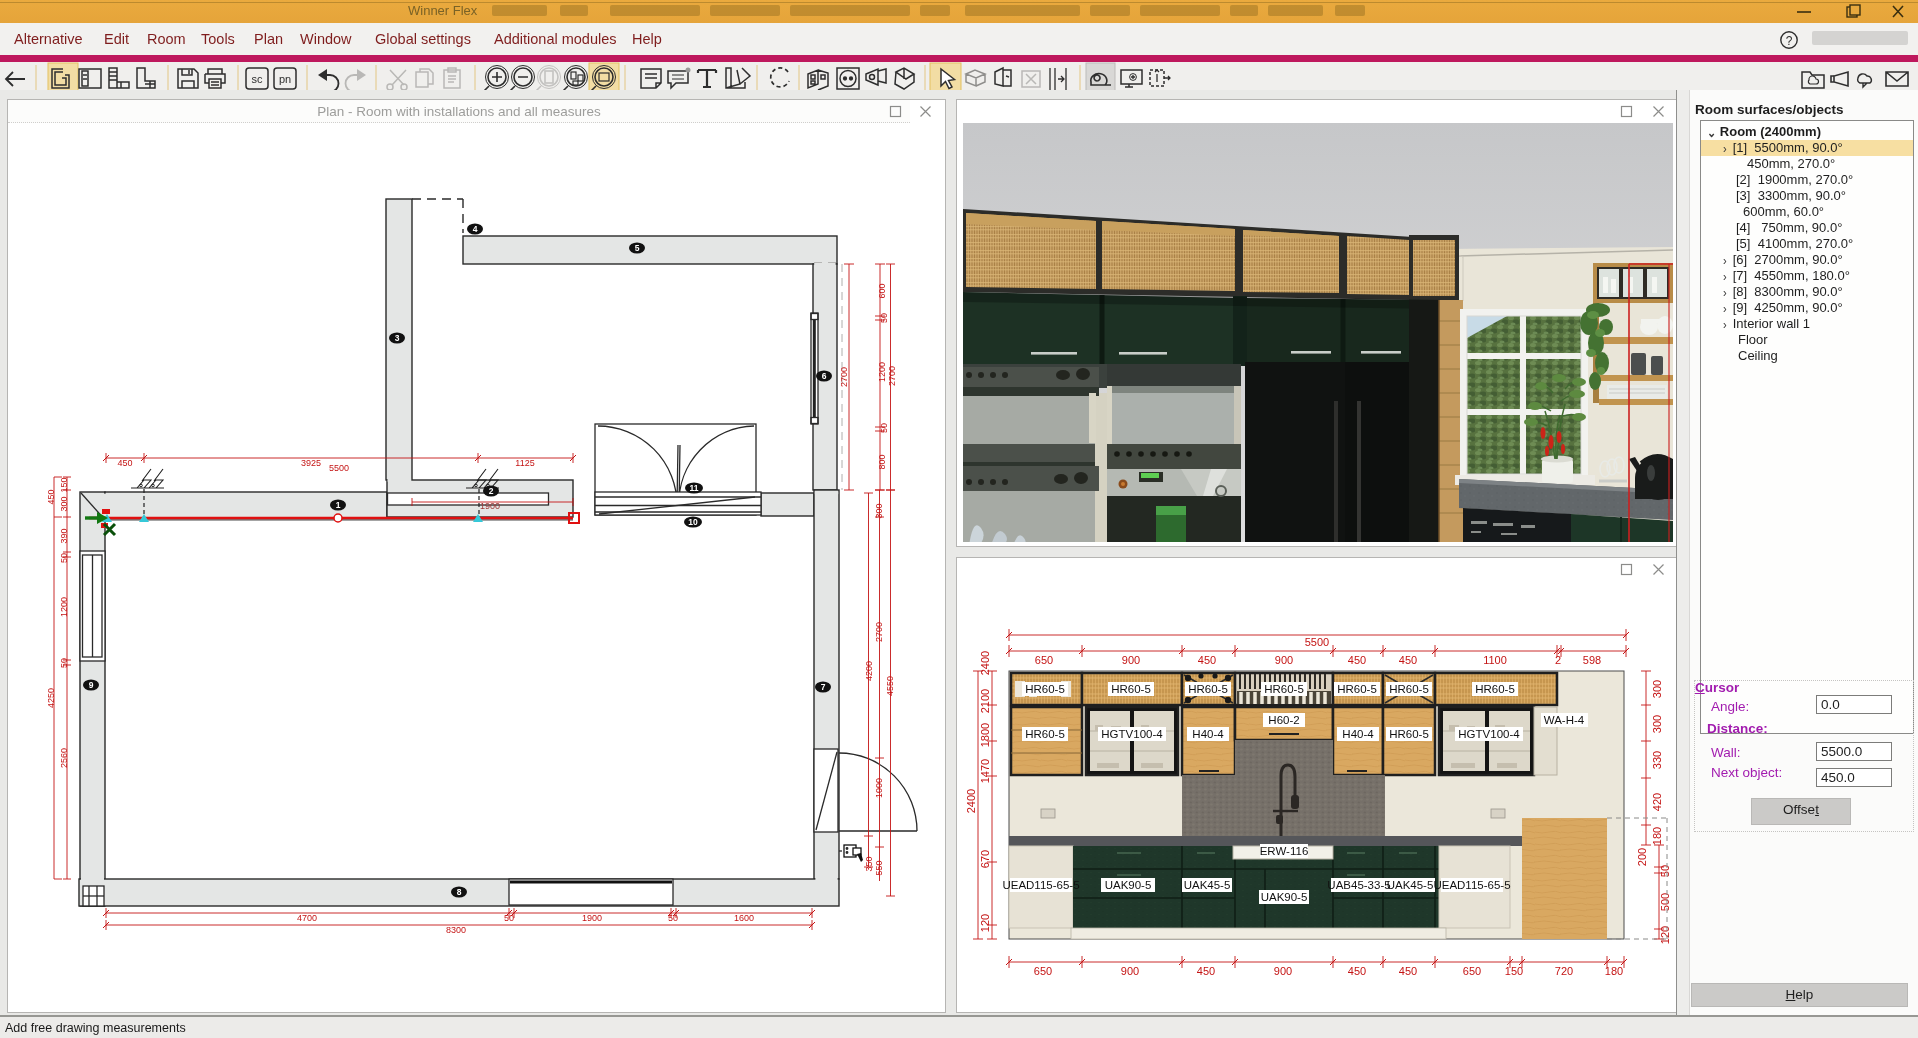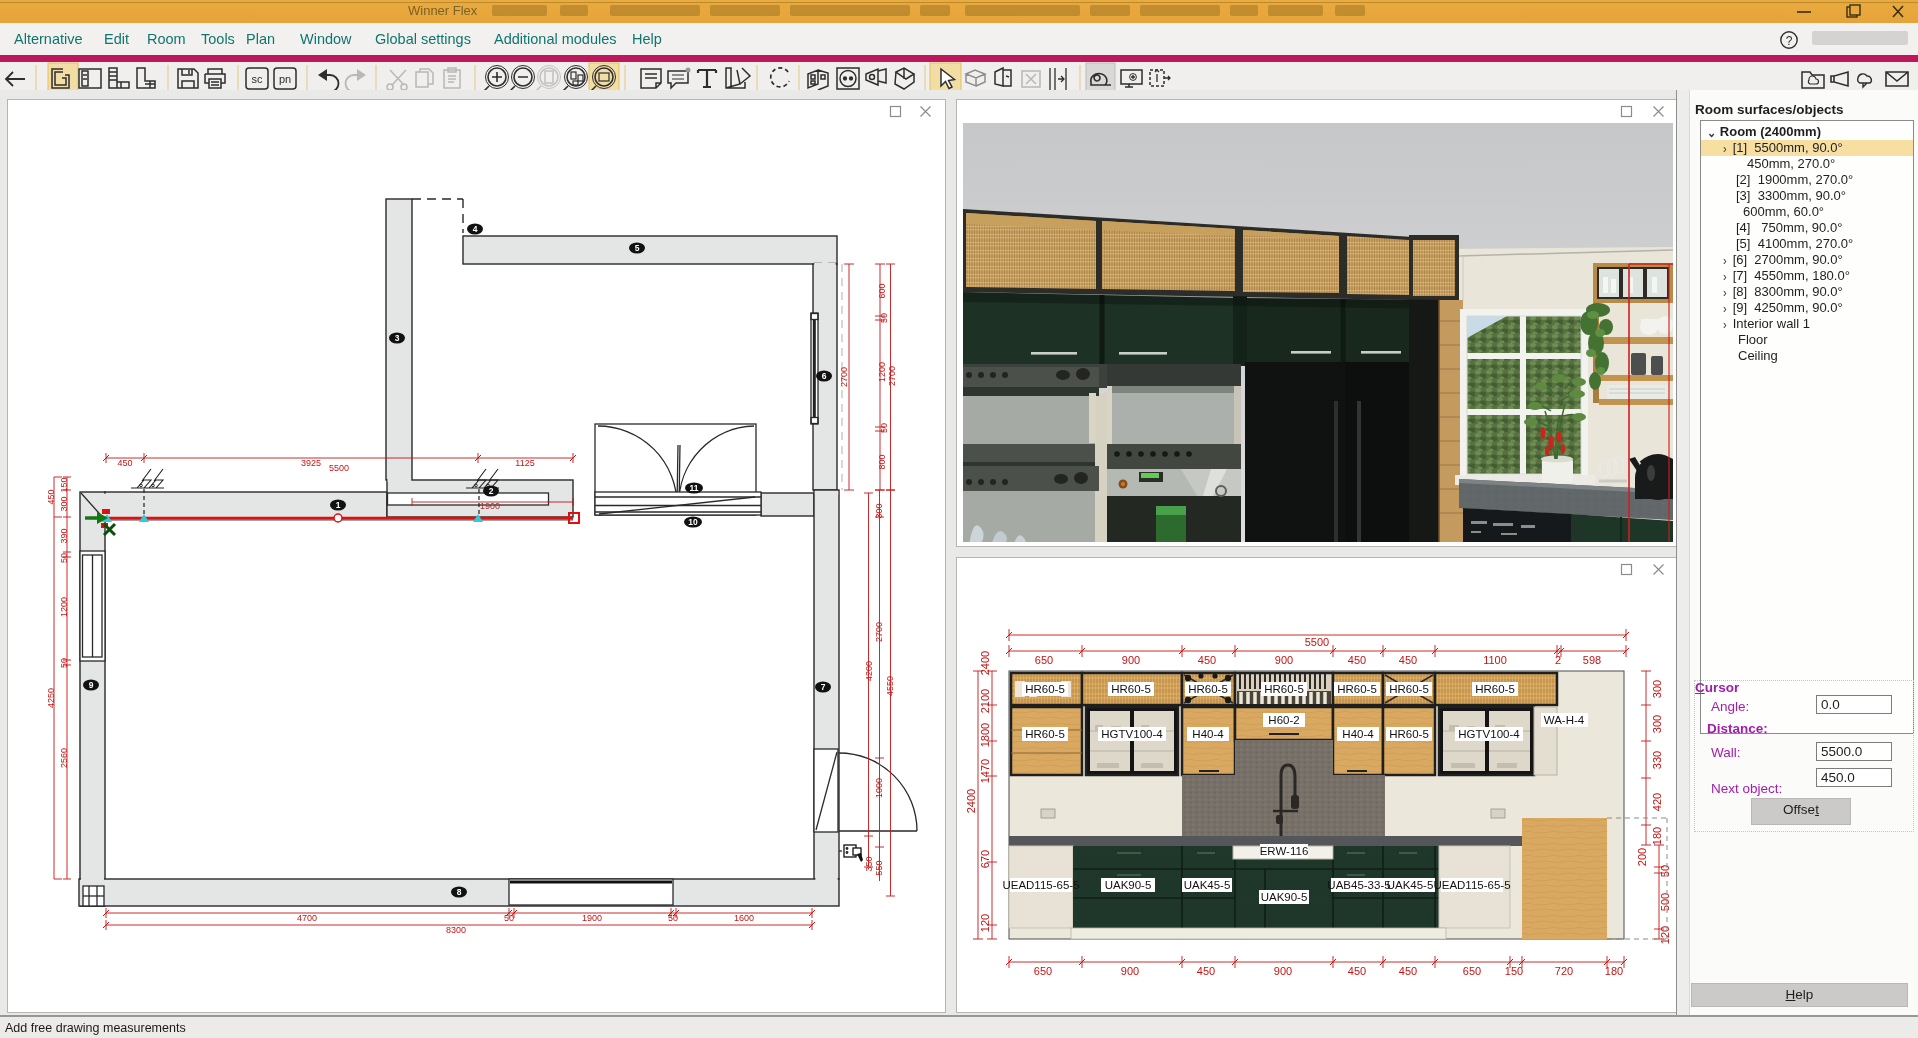--- a/index.html
+++ b/index.html
@@ -3,21 +3,21 @@
 <meta charset="utf-8">
 <style>
 * { margin:0; padding:0; box-sizing:border-box; }
 html,body { width:1918px; height:1038px; overflow:hidden; font-family:"Liberation Sans", sans-serif; background:#e9e9e7;}
 .abs { position:absolute; }
 #titlebar { position:absolute; left:0; top:0; width:1918px; height:23px; background:linear-gradient(#eaaa3e,#e5a43a); }
 #titlebar .tline{position:absolute;left:0;top:2px;width:1918px;height:1px;background:#bc8a2e;}
 #titlebar .appname{position:absolute;left:408px;top:3px;font-size:13px;color:#7a6226;}
 .blob{position:absolute;background:rgba(146,108,30,0.45);border-radius:2px;}
 #menubar{position:absolute;left:0;top:23px;width:1918px;height:32px;background:#f2f1ef;}
-#menubar .mi{position:absolute;top:0;height:32px;line-height:32px;font-size:14.5px;color:#0f766e;}
+#menubar .mi{position:absolute;top:0;height:32px;line-height:32px;font-size:14.5px;color:#7f1d1d;}
 #toolbar{position:absolute;left:0;top:55px;width:1918px;height:42px;background:#f0efed;border-top:7px solid #be185d;border-bottom:1px solid #c9c8c6;}
 #workspace{position:absolute;left:0;top:90px;width:1918px;height:926px;background:#e9e9e7;}
 .win{position:absolute;background:#fff;border:1px solid #b6b5b3;}
 .wtitle{position:absolute;left:0;top:0;width:100%;height:23px;background:#fcfcfb;font-size:13.5px;color:#9d9d9b;text-align:center;line-height:23px;border-bottom:1px dotted #cfcecc;}
 .wbtn{position:absolute;top:5px;width:13px;height:13px;}
 #statusbar{position:absolute;left:0;top:1015px;width:1918px;height:23px;background:#ecebe9;border-top:2px solid #979793;}
 #statusbar span{position:absolute;left:5px;top:4px;font-size:12.5px;color:#1a1a1a;}
 #rpanel{position:absolute;left:1690px;top:90px;width:228px;height:926px;background:#fbfbfa;}
 .rsplit{position:absolute;left:1676px;top:90px;width:14px;height:926px;background:#ededeb;border-left:1px solid #8f8f8d;border-right:1px solid #d8d7d5;}
 .treebox{position:absolute;left:10px;top:30px;width:214px;height:614px;border:1px solid #8a8a88;background:#fefefd;}
@@ -51,21 +51,21 @@
     <rect x="52" y="3" width="10" height="10" fill="none" stroke="#3a2f10" stroke-width="1.4"></rect>
     <rect x="55" y="1" width="10" height="10" fill="#e7a83e" stroke="#3a2f10" stroke-width="1.4"></rect>
     <path d="M98 2 L108 13 M108 2 L98 13" stroke="#3a2f10" stroke-width="1.6"></path>
   </svg>
 </div>
 <div id="menubar">
   <span class="mi" style="left:14px;">Alternative</span>
   <span class="mi" style="left:104px;">Edit</span>
   <span class="mi" style="left:147px;">Room</span>
   <span class="mi" style="left:201px;">Tools</span>
-  <span class="mi" style="left:246px;">Plan</span>
+  <span class="mi" style="left:254px;">Plan</span>
   <span class="mi" style="left:300px;">Window</span>
   <span class="mi" style="left:375px;">Global settings</span>
   <span class="mi" style="left:494px;">Additional modules</span>
   <span class="mi" style="left:632px;">Help</span>
   <svg class="abs" style="left:1779px;top:7px;" width="20" height="20" viewBox="0 0 20 20">
       <circle cx="10" cy="10" r="8.2" fill="none" stroke="#2e2e2e" stroke-width="1.4"></circle>
       <text x="10" y="14.5" font-size="12" text-anchor="middle" fill="#2e2e2e">?</text>
     </svg>
   <div class="abs" style="left:1812px;top:8px;width:96px;height:14px;background:#d4d3d1;border-radius:2px;"></div>
 </div>
@@ -228,20 +228,21 @@
         <path d="M1809 18 a3.5 3.5 0 0 1 7 -1 a2.5 2.5 0 0 1 0 5 h-6 a2.5 2.5 0 0 1 -1 -4 z" stroke-width="1.2"></path>
   <path d="M1848 10 v14 l-14 -4 v-6 z M1834 14 h-3 v6 h3" stroke-width="1.6"></path>
   <path d="M1858 16 a5 5 0 0 1 9 -2 a4 4 0 0 1 3 7 h-10 a4 4 0 0 1 -2 -5 z M1863 21 v4 l4 -4" stroke-width="1.4"></path>
   <path d="M1886 10 h22 v14 h-22 z M1886 10 l11 9 l11 -9" stroke-width="1.6"></path>
 </g>
 </svg>
 </div>
 <div id="workspace">
 
   <div class="win" id="planwin" style="left:7px;top:9px;width:939px;height:914px;">
+    <div class="wtitle" style="width:902px;">Plan - Room with installations and all measures</div>
     <svg class="wbtn" style="left:881px;" viewBox="0 0 13 13">
         <rect x="1.5" y="1.5" width="10" height="10" fill="none" stroke="#8c8c8a" stroke-width="1.2"></rect>
       </svg>
     <svg class="wbtn" style="left:911px;" viewBox="0 0 13 13">
         <path d="M1.5 1.5 L11.5 11.5 M11.5 1.5 L1.5 11.5" stroke="#8c8c8a" stroke-width="1.2"></path>
       </svg>
     <div id="plansvg" style="position:absolute;left:1px;top:24px;width:936px;height:888px;">
 <svg width="936" height="888" viewBox="8 124 936 888">
 <g fill="#e4e6e5" stroke="#2a2a2a" stroke-width="1.4">
   <rect x="385" y="199" width="26" height="281"></rect>
@@ -940,20 +941,20 @@
     <div class="trow" style="top:211px;left:37px;">Floor</div>
     <div class="trow" style="top:227px;left:37px;">Ceiling</div>
   </div>
   <div class="cursorbox"></div>
   <div class="clabel" style="left:5px;top:590px;font-weight:bold;"><span style="text-decoration:underline;">C</span>ursor</div>
   <div class="clabel" style="left:21px;top:609px;">Angle:</div>
   <div class="cinput" style="top:605px;">0.0</div>
   <div class="clabel" style="left:17px;top:631px;font-weight:bold;">Distance:</div>
   <div class="clabel" style="left:21px;top:655px;">Wall:</div>
   <div class="cinput" style="top:652px;">5500.0</div>
-  <div class="clabel" style="left:21px;top:691px;">Next object:</div>
+  <div class="clabel" style="left:21px;top:675px;">Next object:</div>
   <div class="cinput" style="top:678px;">450.0</div>
   <div class="gbtn" style="left:61px;top:708px;width:100px;height:27px;line-height:21px;text-align:center;">Offse<span style="text-decoration:underline;">t</span></div>
   <div class="gbtn" style="left:1px;top:893px;width:217px;height:24px;line-height:22px;"><span style="text-decoration:underline;">H</span>elp</div>
 </div>
 <div id="statusbar">
     <span>Add free drawing measurements</span>
   </div>
 
 </body></html>

